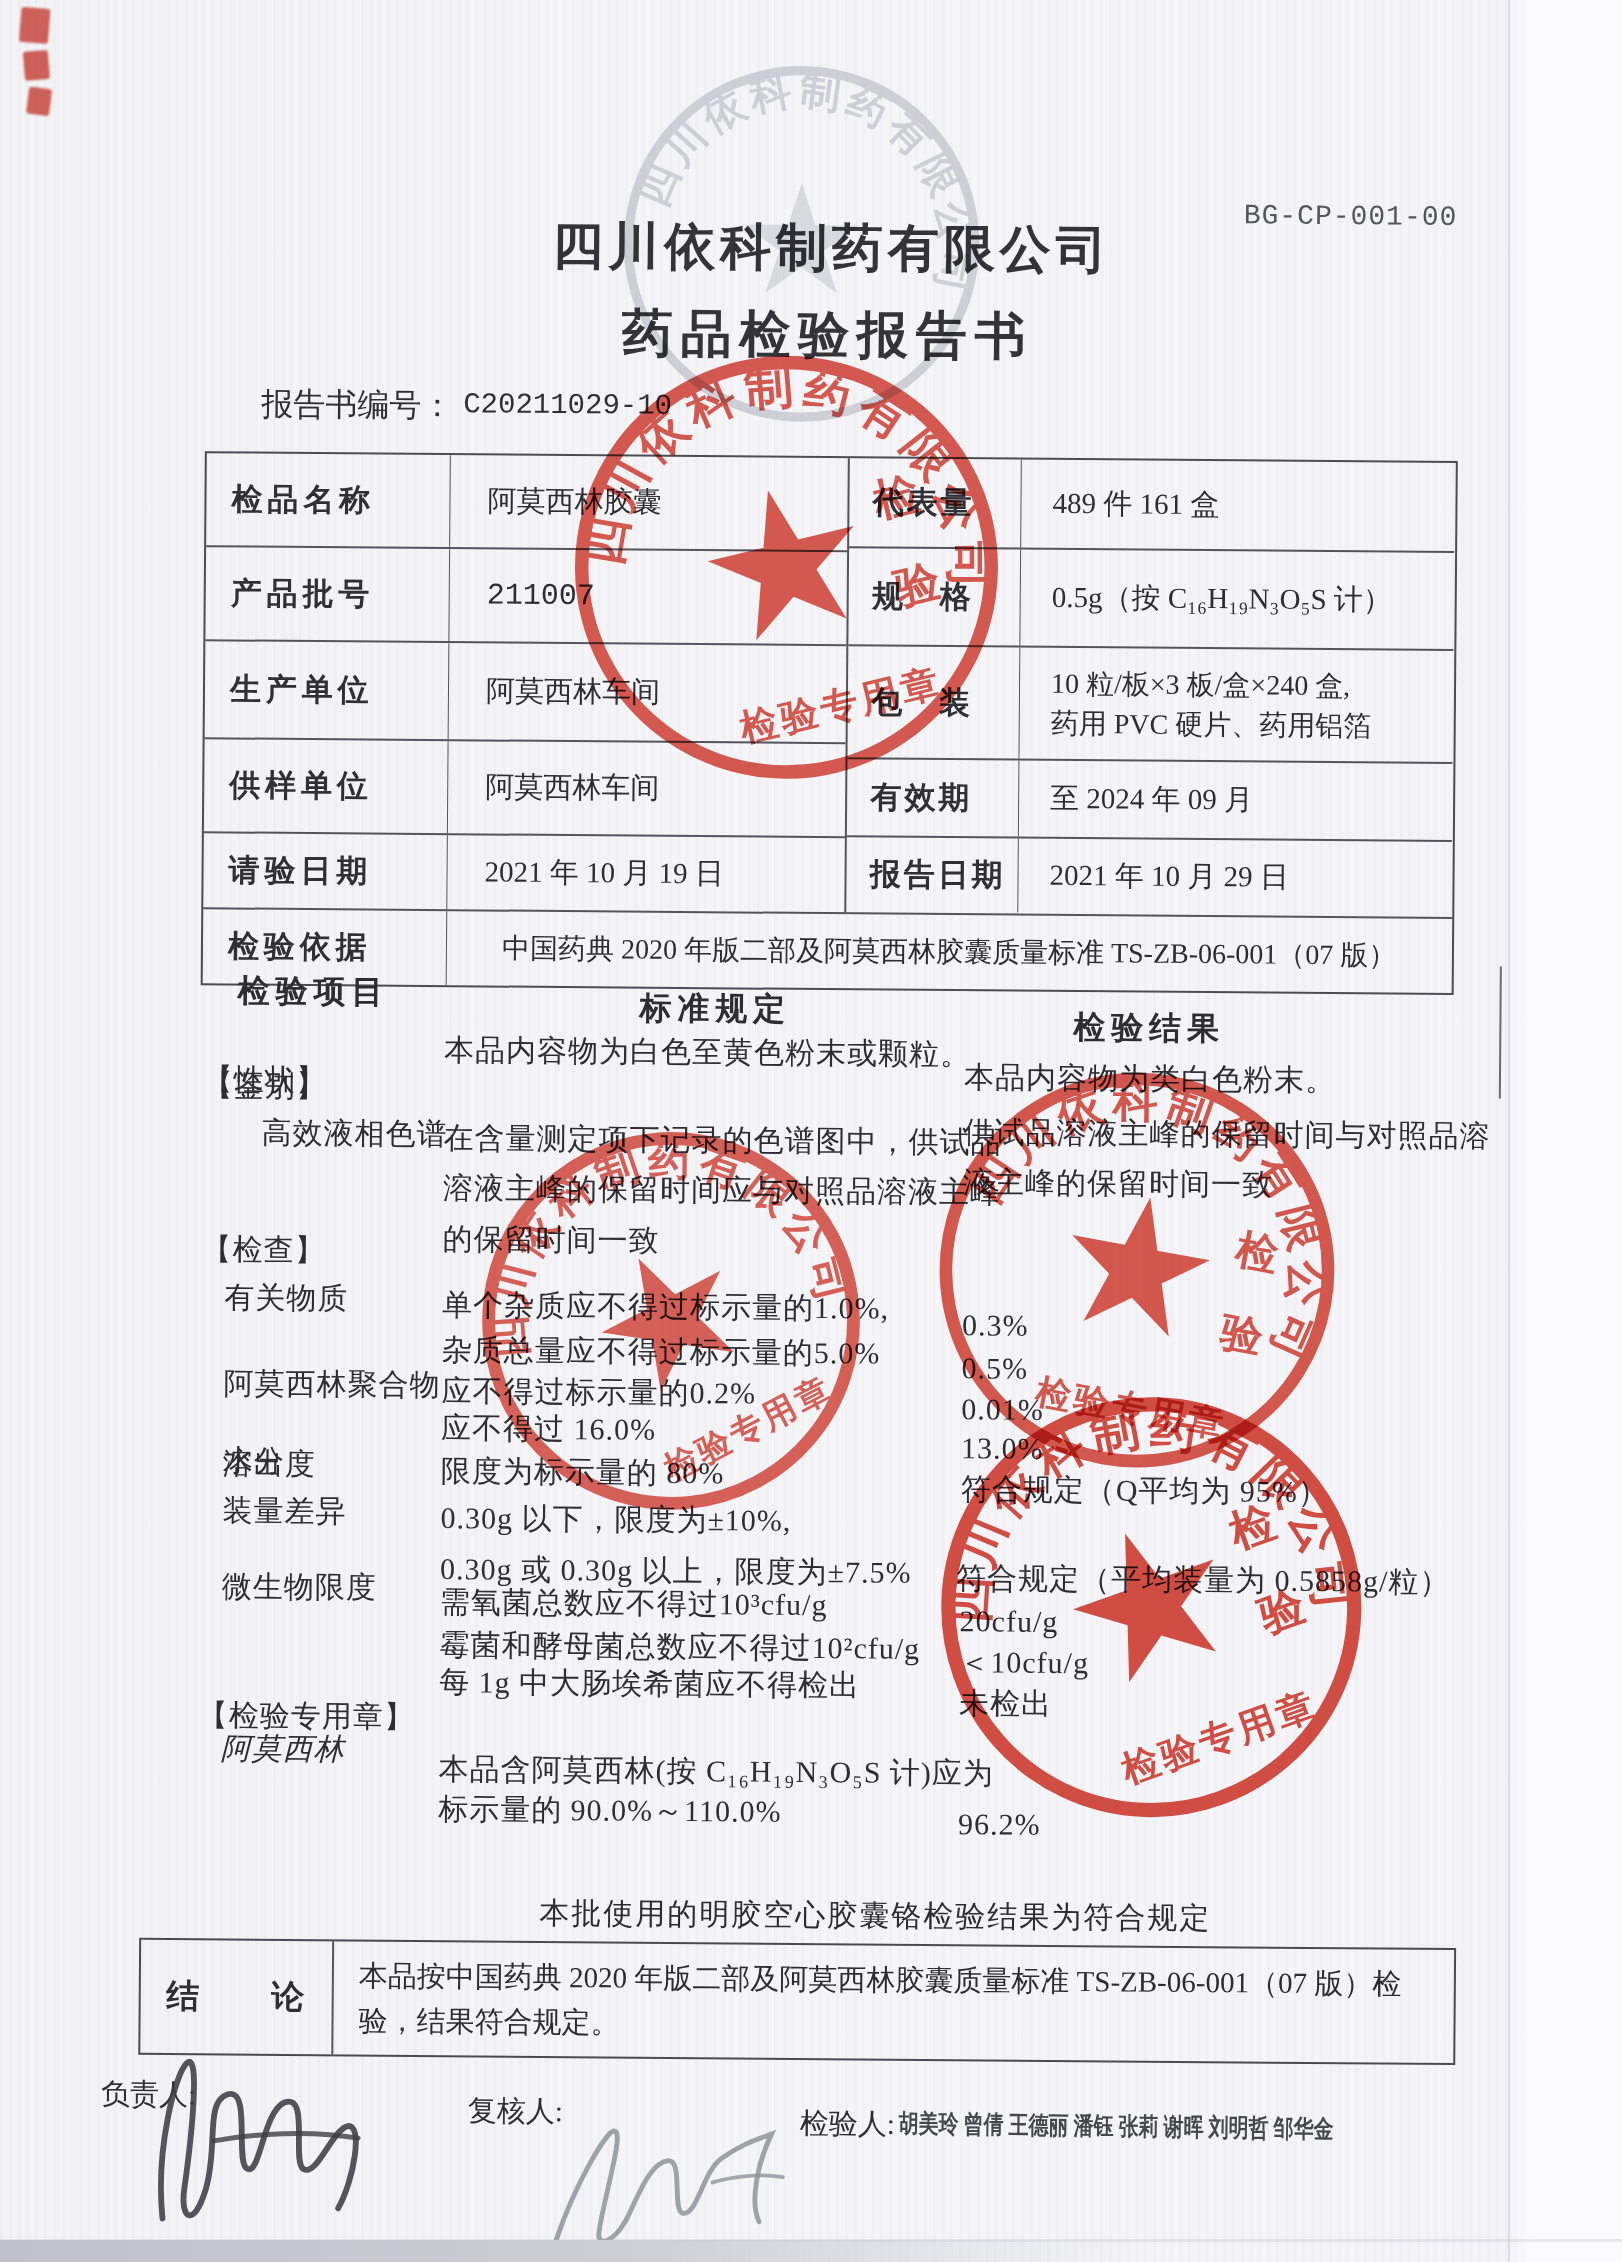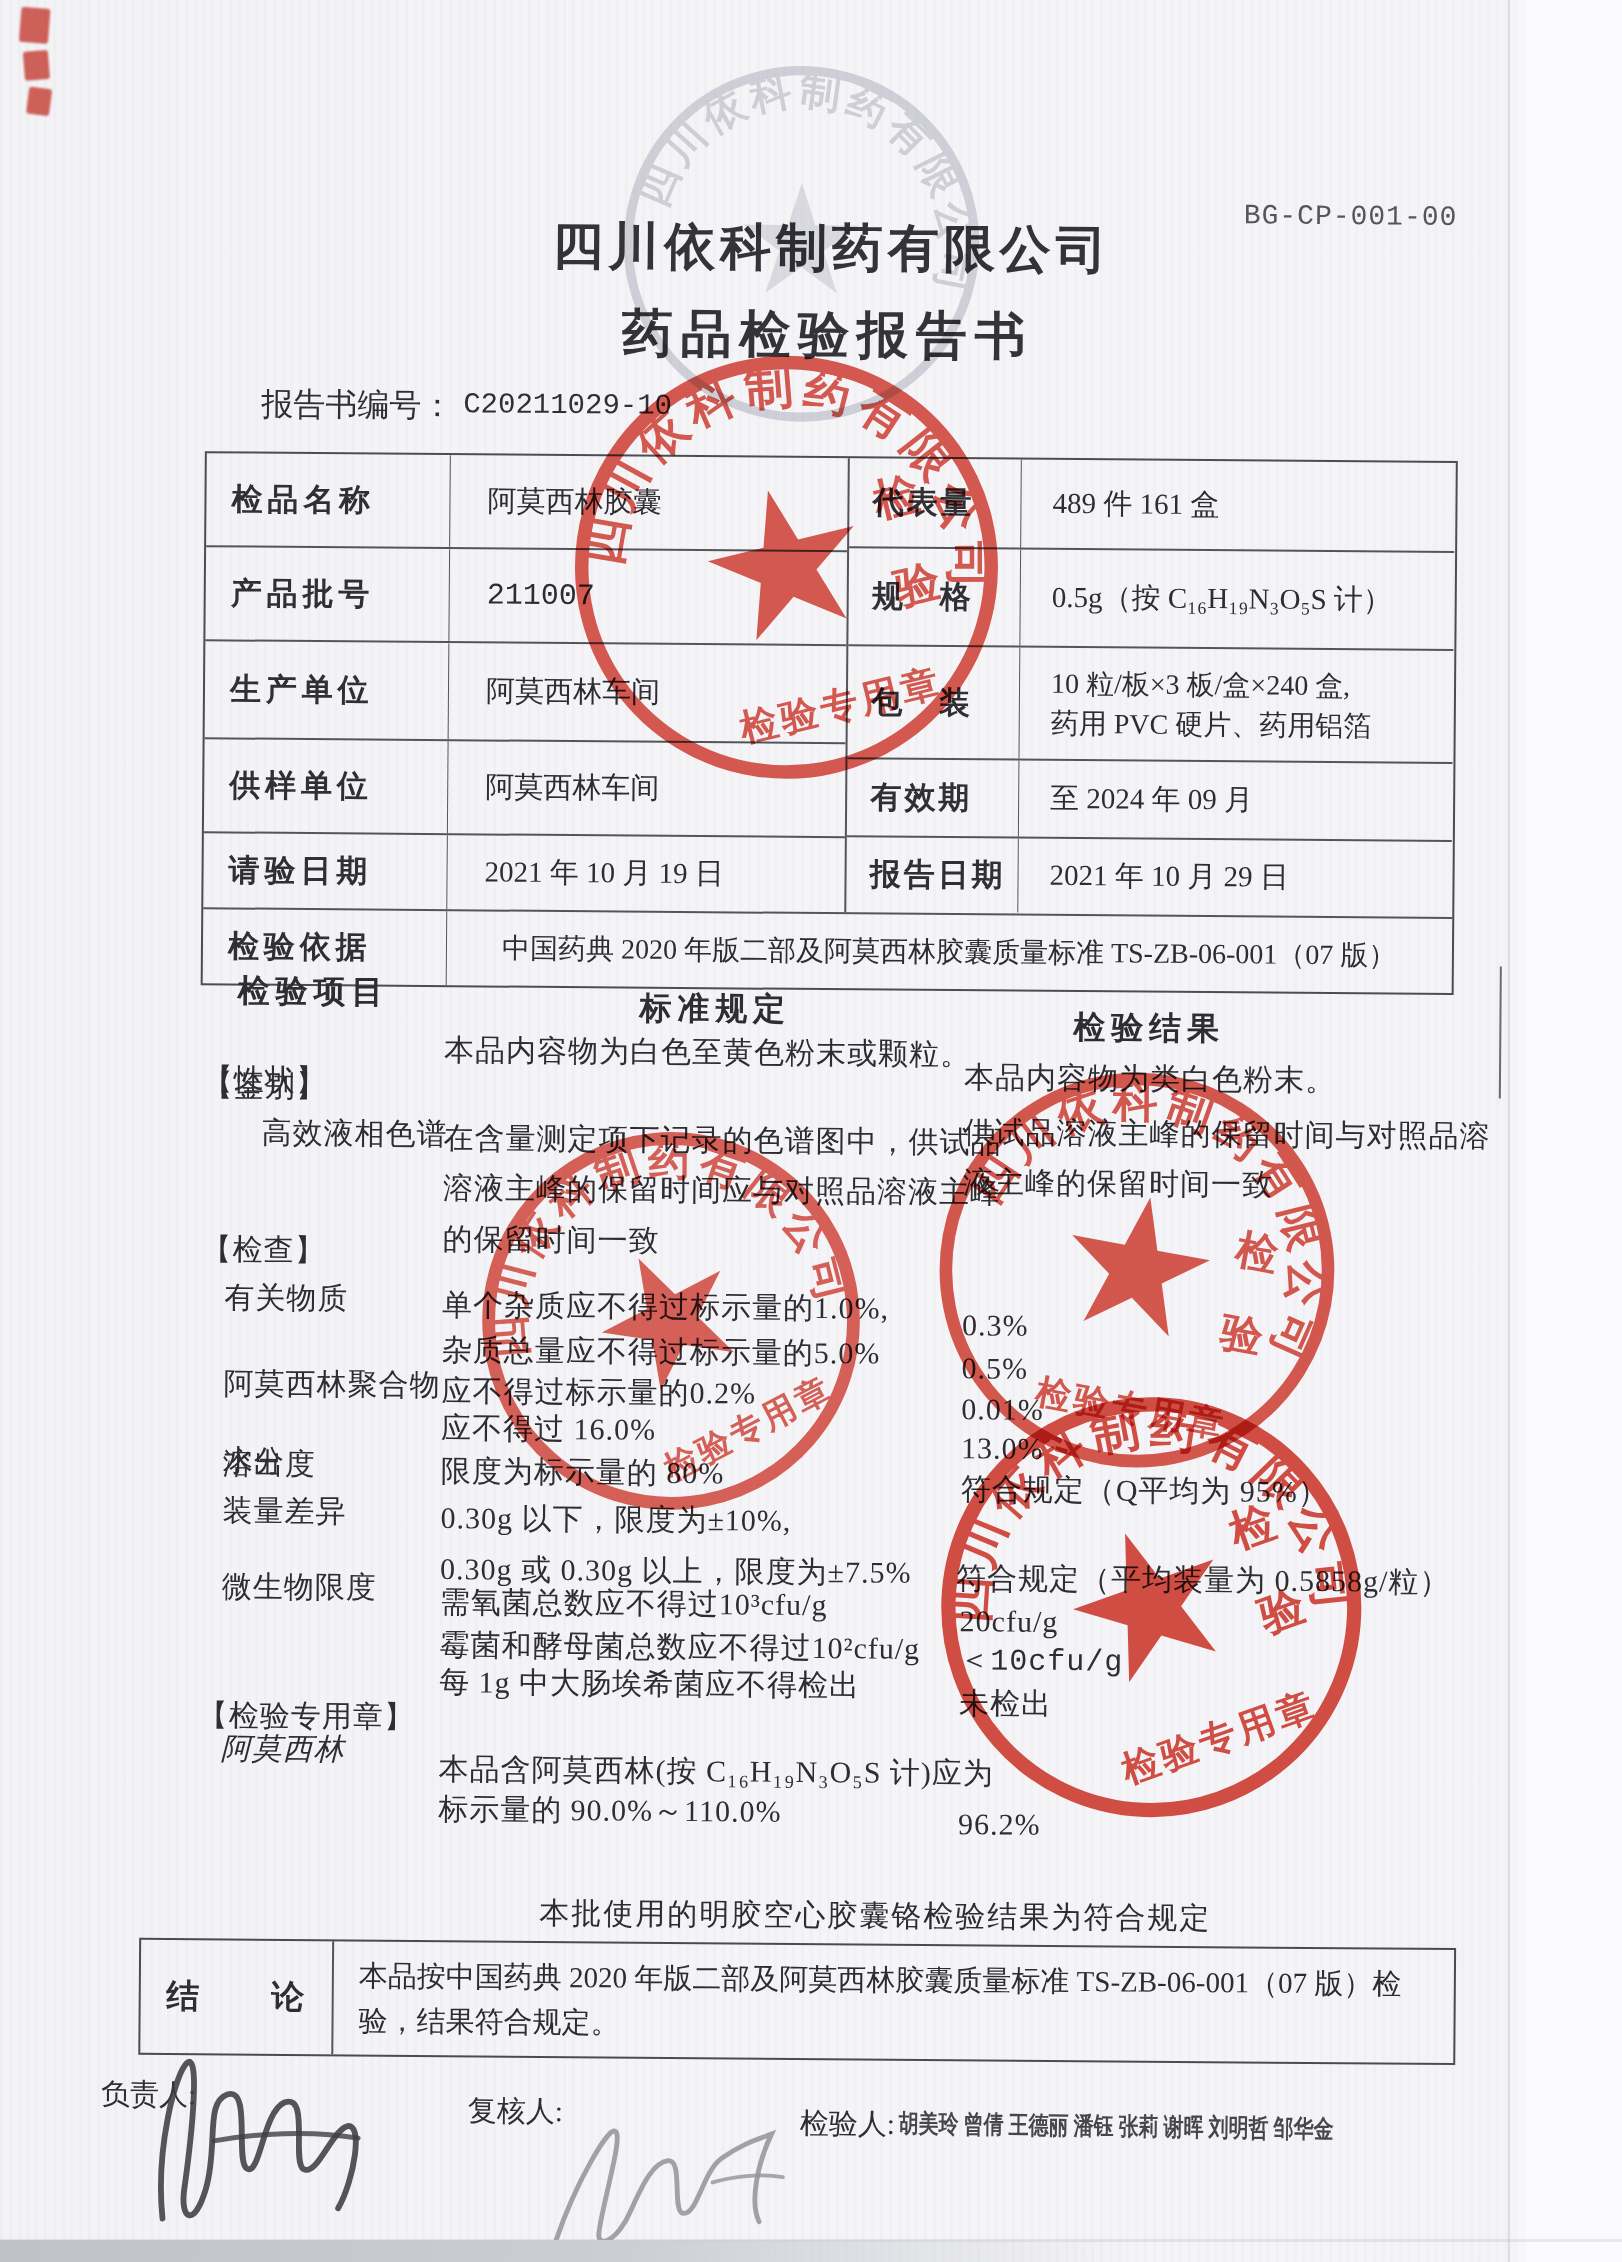--- a/index.html
+++ b/index.html
@@ -169,21 +169,21 @@
 
     <div class="t tst sub" style="top:1496px;">装量差异</div>
     <div class="t tst stdx" style="top:1502px;">0.30g 以下，限度为±10%,</div>
     <div class="t tst stdx" style="top:1553px;">0.30g 或 0.30g 以上，限度为±7.5%</div>
     <div class="t tst" style="left:960px;top:1558px;">符合规定（平均装量为 0.5858g/粒）</div>
 
     <div class="t tst sub" style="top:1572px;">微生物限度</div>
     <div class="t tst stdx" style="top:1586px;">需氧菌总数应不得过10³cfu/g</div>
     <div class="t tst rsx" style="top:1601px;">20cfu/g</div>
     <div class="t tst stdx" style="top:1629px;">霉菌和酵母菌总数应不得过10²cfu/g</div>
-    <div class="t tst rsx" style="top:1642px;font-family:Liberation Mono, monospace;">＜10cfu/g</div>
+    <div class="t tst rsx" style="top:1642px;">＜10cfu/g</div>
     <div class="t tst stdx" style="top:1666px;">每 1g 中大肠埃希菌应不得检出</div>
     <div class="t tst rsx" style="top:1683px;">未检出</div>
 
     <div class="t tst itm" style="top:1701px;">【检验专用章】</div>
 
     <div class="t tst sub" style="top:1734px;font-style:italic;">阿莫西林</div>
     <div class="t tst stdx" style="top:1753px;">本品含阿莫西林(按 C₁₆H₁₉N₃O₅S 计)应为</div>
     <div class="t tst stdx" style="top:1793px;">标示量的 90.0%～110.0%</div>
     <div class="t tst rsx" style="top:1804px;">96.2%</div>
 

